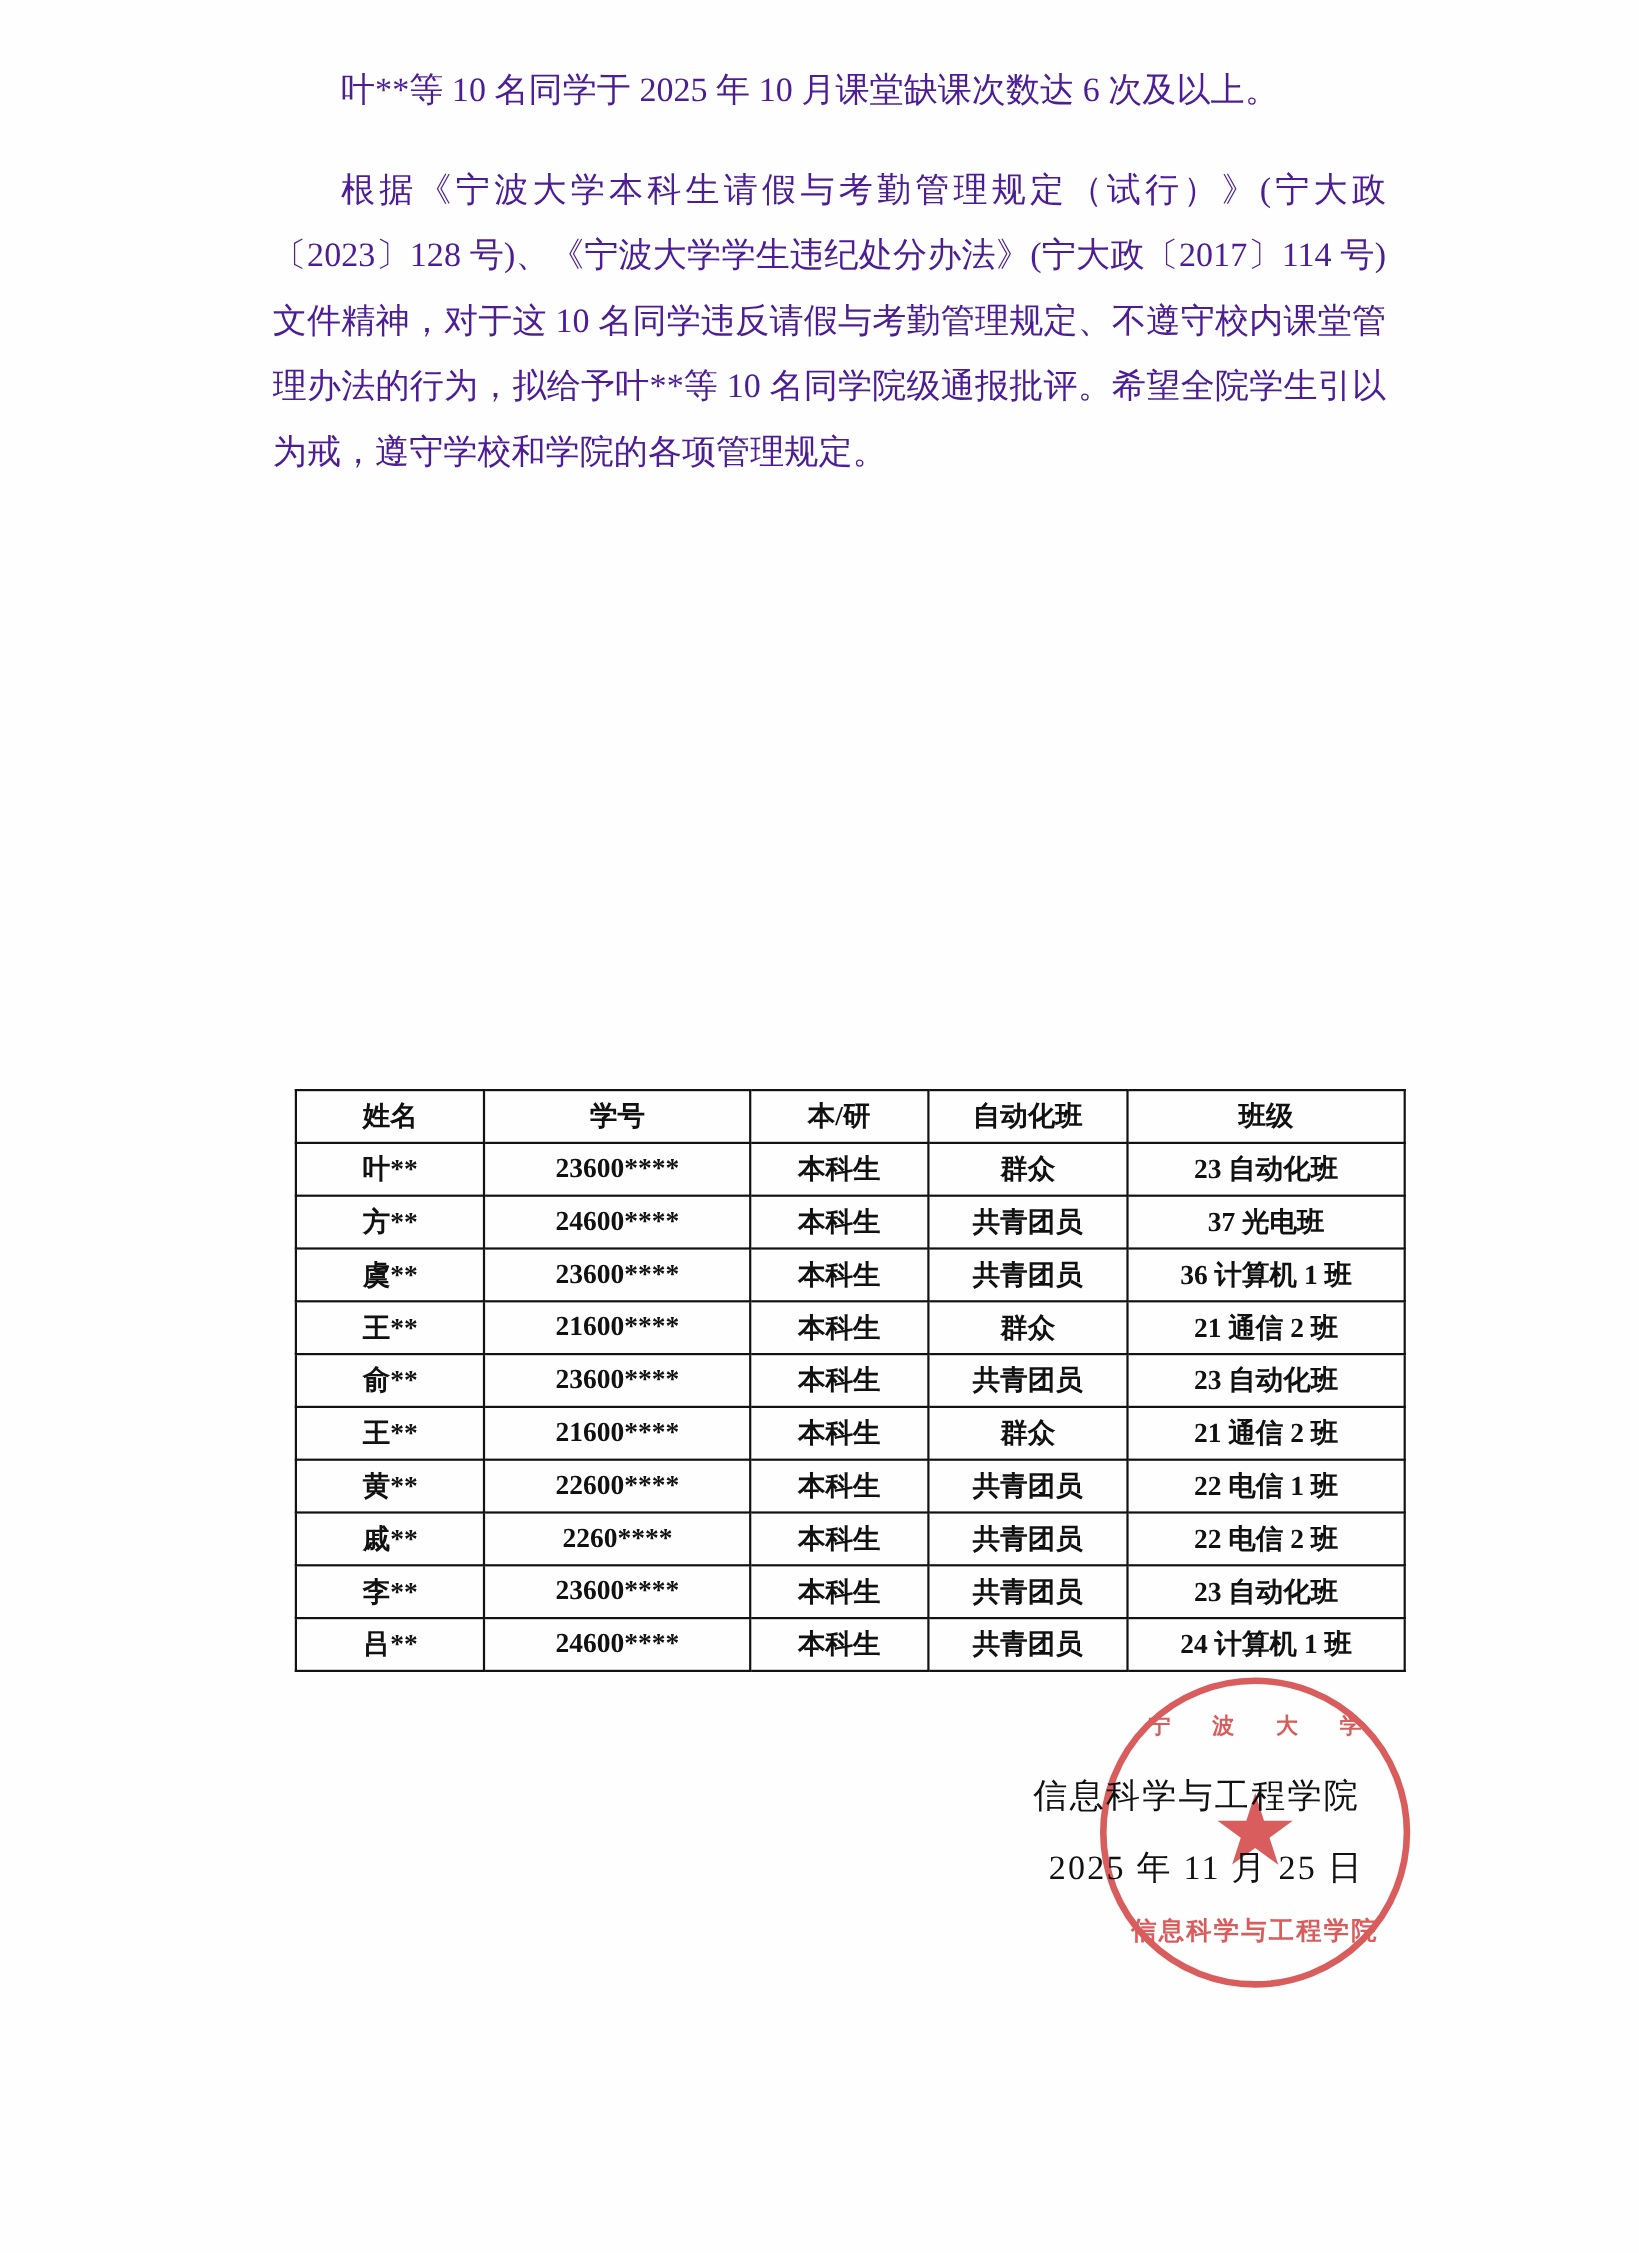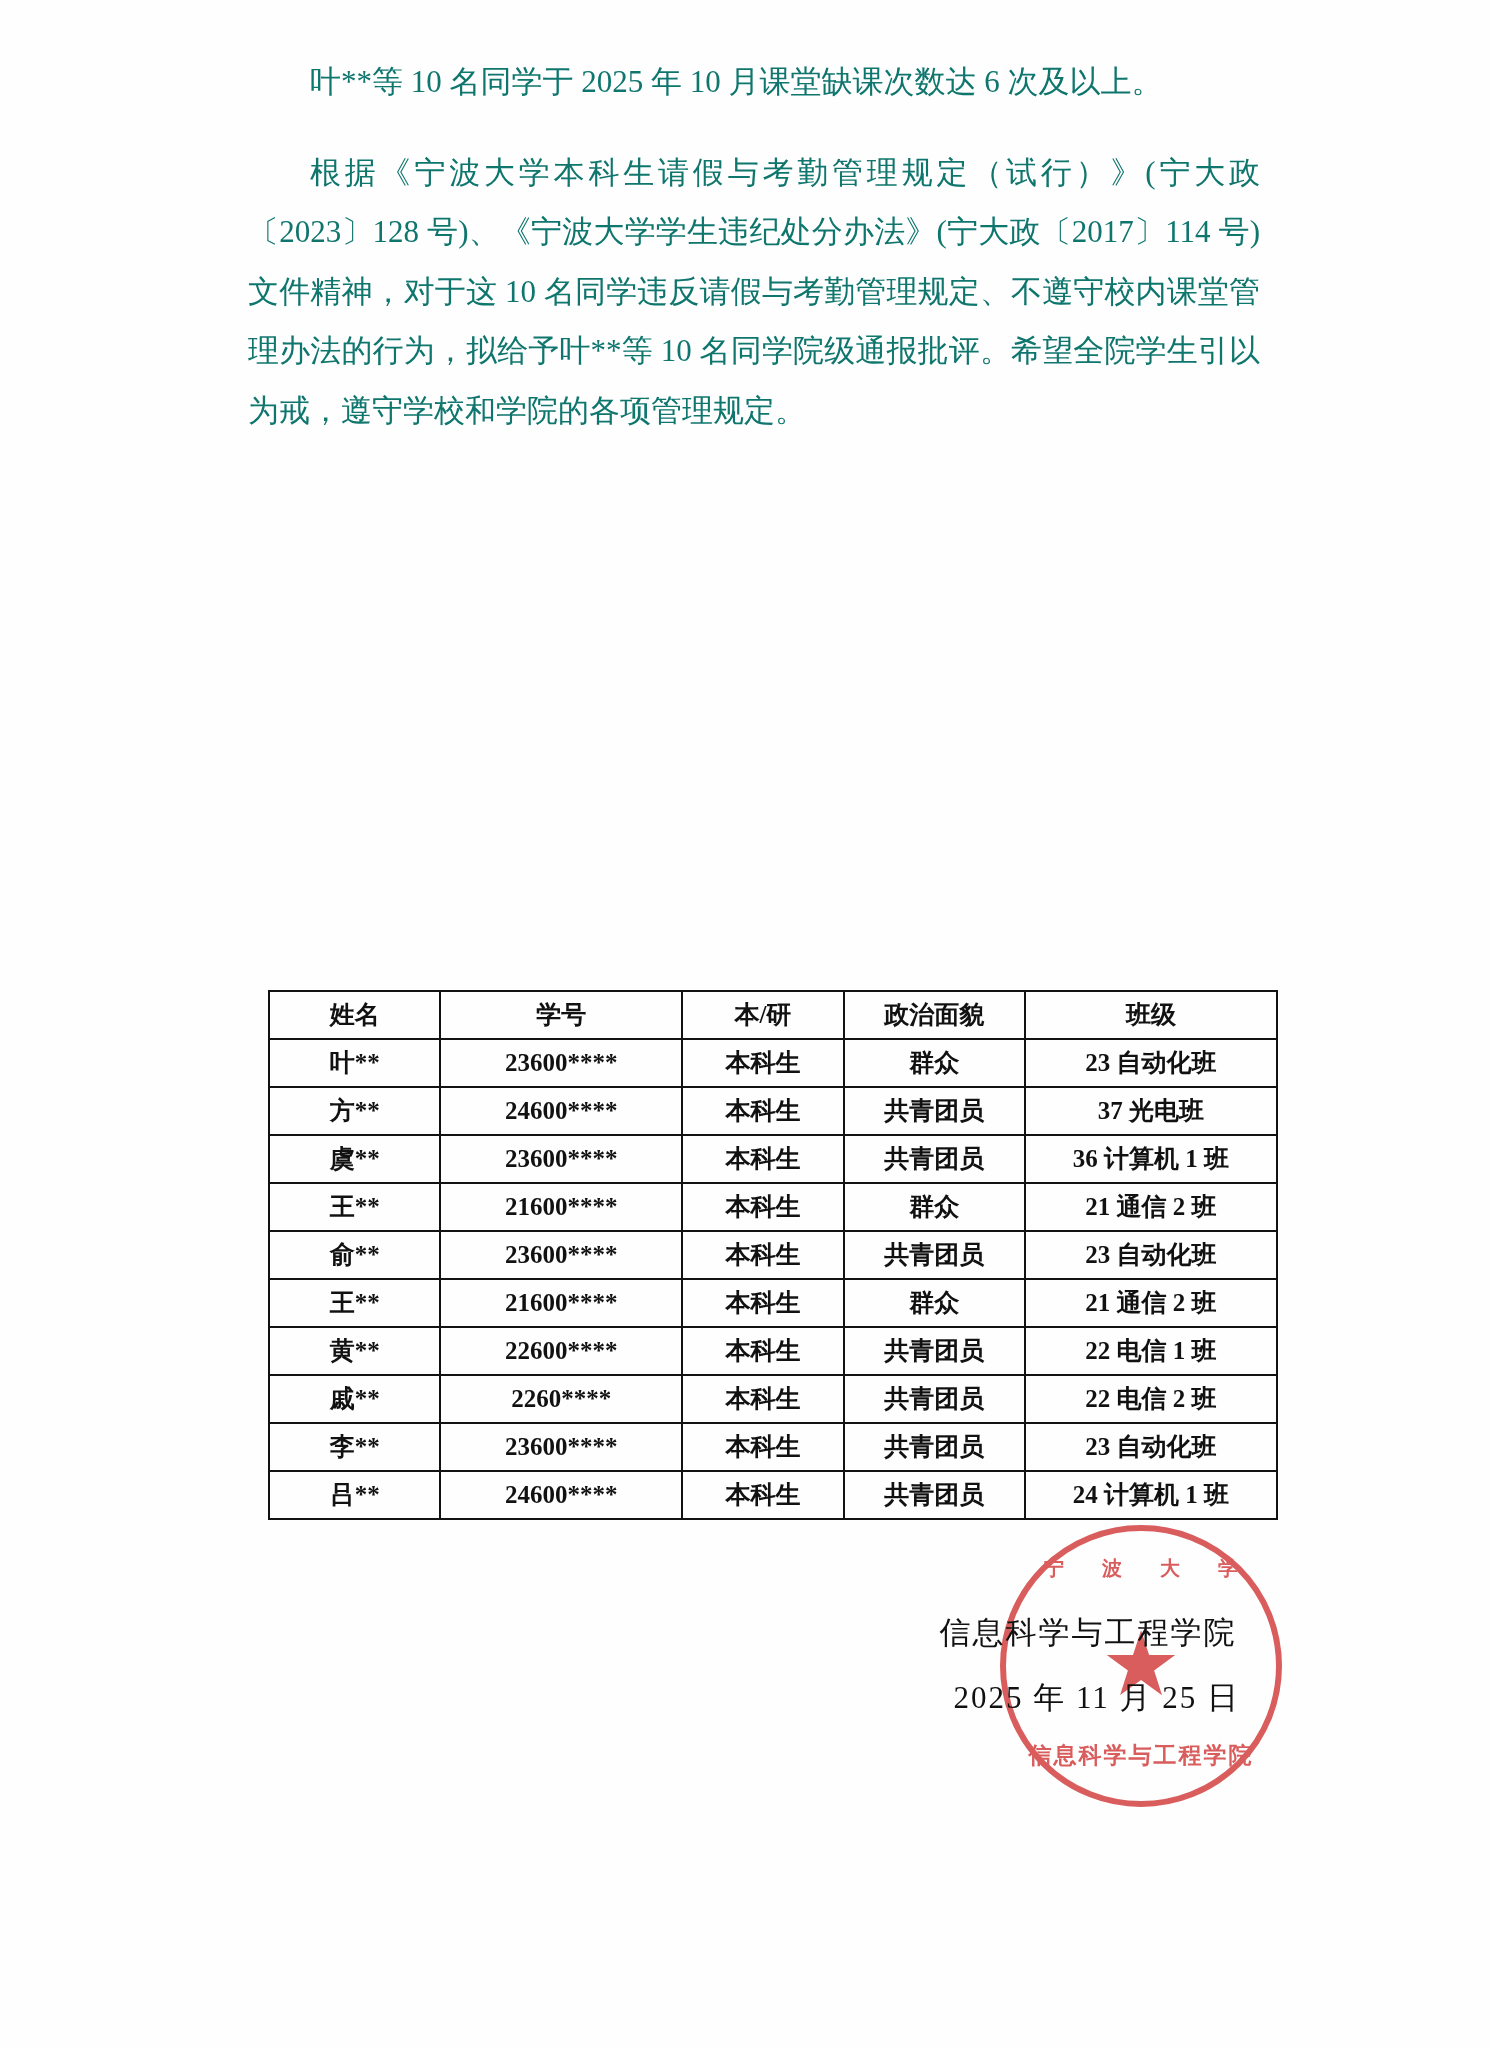--- a/index.html
+++ b/index.html
@@ -33,21 +33,21 @@
     padding-top: 108px;
     color: #0d0d0d;
   }
 
   .body-text {
     margin: 0;
     padding: 0 230px 0 248px;
     font-size: 31px;
     line-height: 1.92;
     text-align: justify;
-    color: #0f766e;
+    color: #4c1d95;
   }
   .para {
     margin-top: 30px;
     text-indent: 62px;
   }
   .para.first {
     margin-top: 52px;
   }
 
   .table-wrap {
@@ -153,21 +153,21 @@
     <p class="para">根据《宁波大学本科生请假与考勤管理规定（试行）》(宁大政〔2023〕128 号)、《宁波大学学生违纪处分办法》(宁大政〔2017〕114 号)文件精神，对于这 10 名同学违反请假与考勤管理规定、不遵守校内课堂管理办法的行为，拟给予叶**等 10 名同学院级通报批评。希望全院学生引以为戒，遵守学校和学院的各项管理规定。</p>
   </div>
 
   <div class="table-wrap">
     <table class="roster">
       <thead>
         <tr>
           <th class="col-name">姓名</th>
           <th class="col-sid">学号</th>
           <th class="col-level">本/研</th>
-          <th class="col-pol">政治面貌</th>
+          <th class="col-pol">自动化班</th>
           <th class="col-class">班级</th>
         </tr>
       </thead>
       <tbody>
         <tr>
           <td>叶**</td>
           <td>23600****</td>
           <td>本科生</td>
           <td>群众</td>
           <td>23 自动化班</td>

